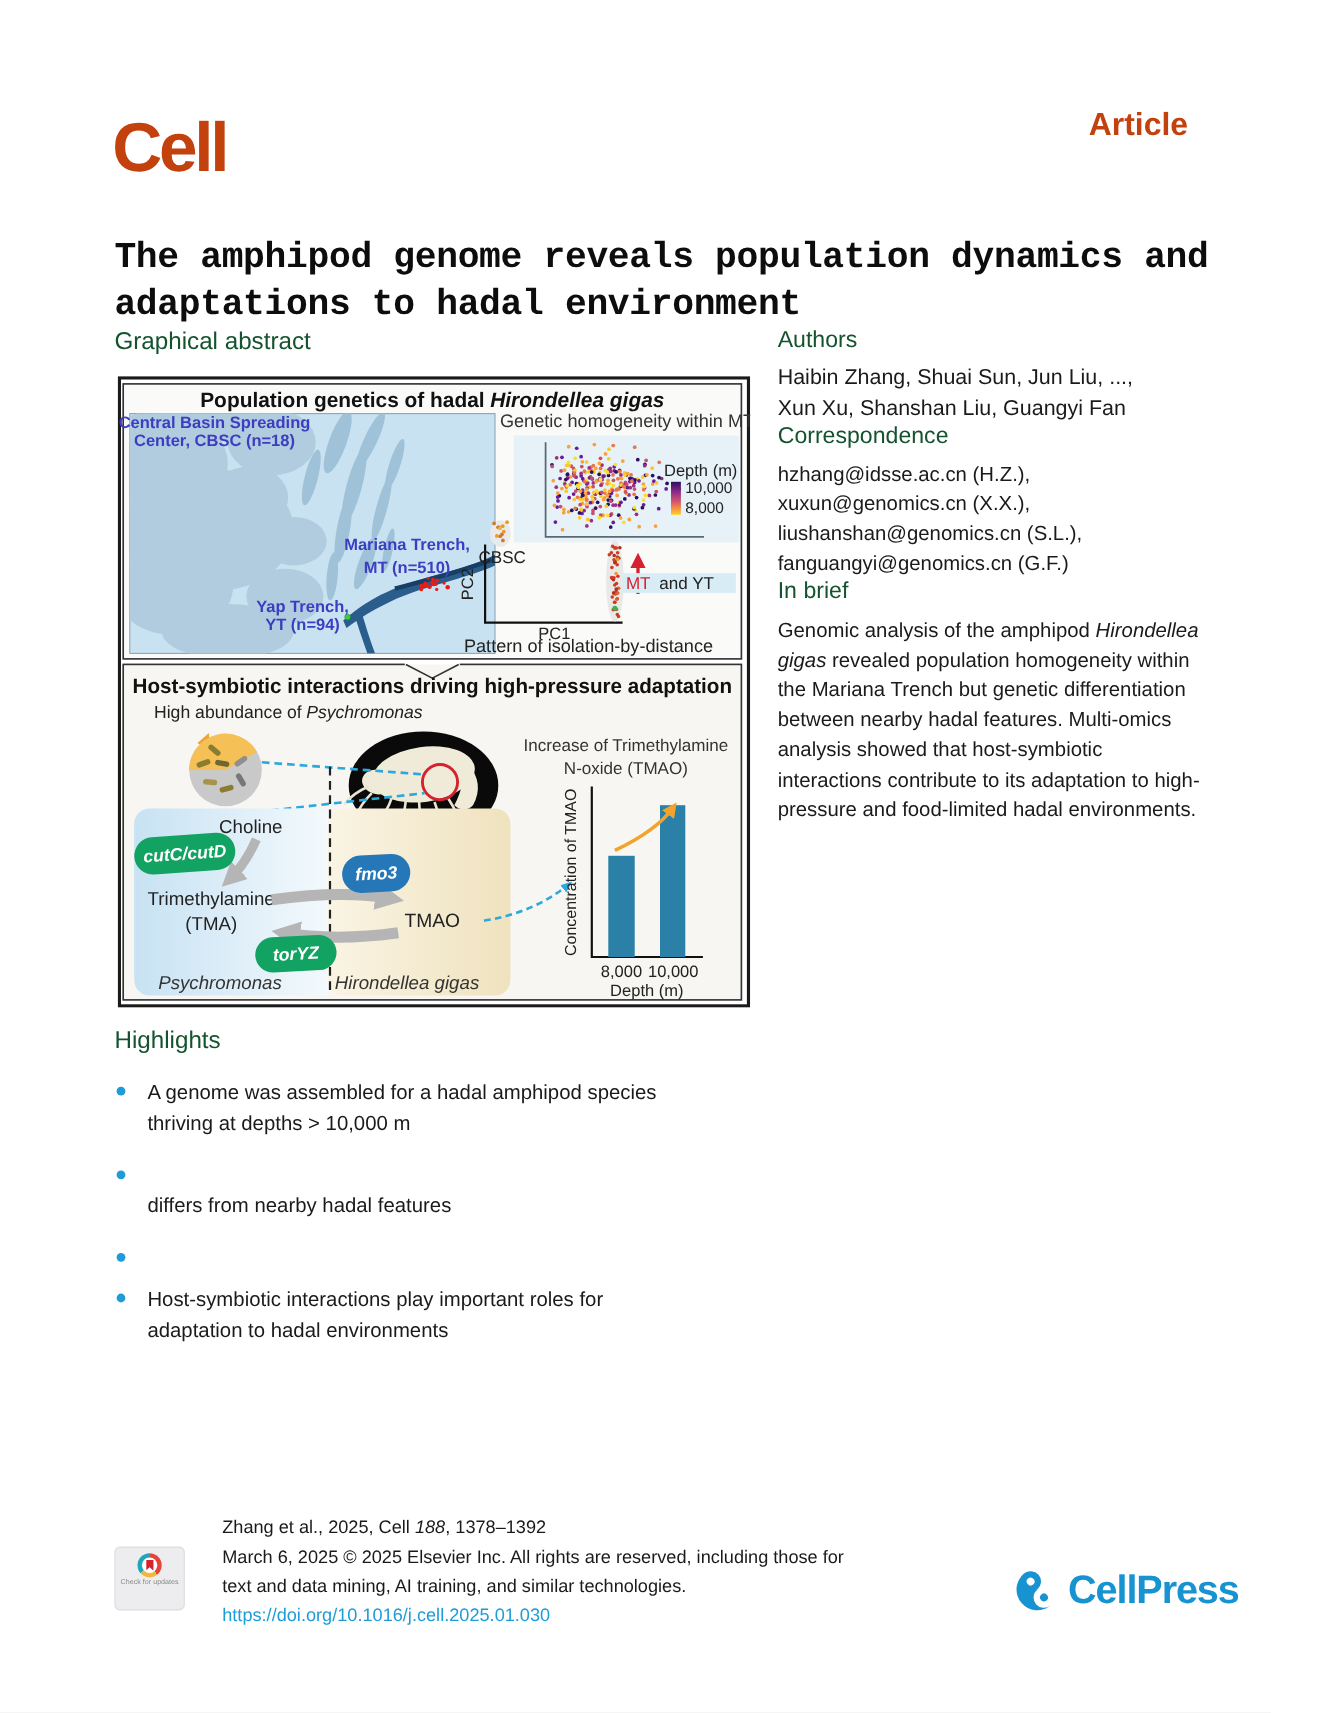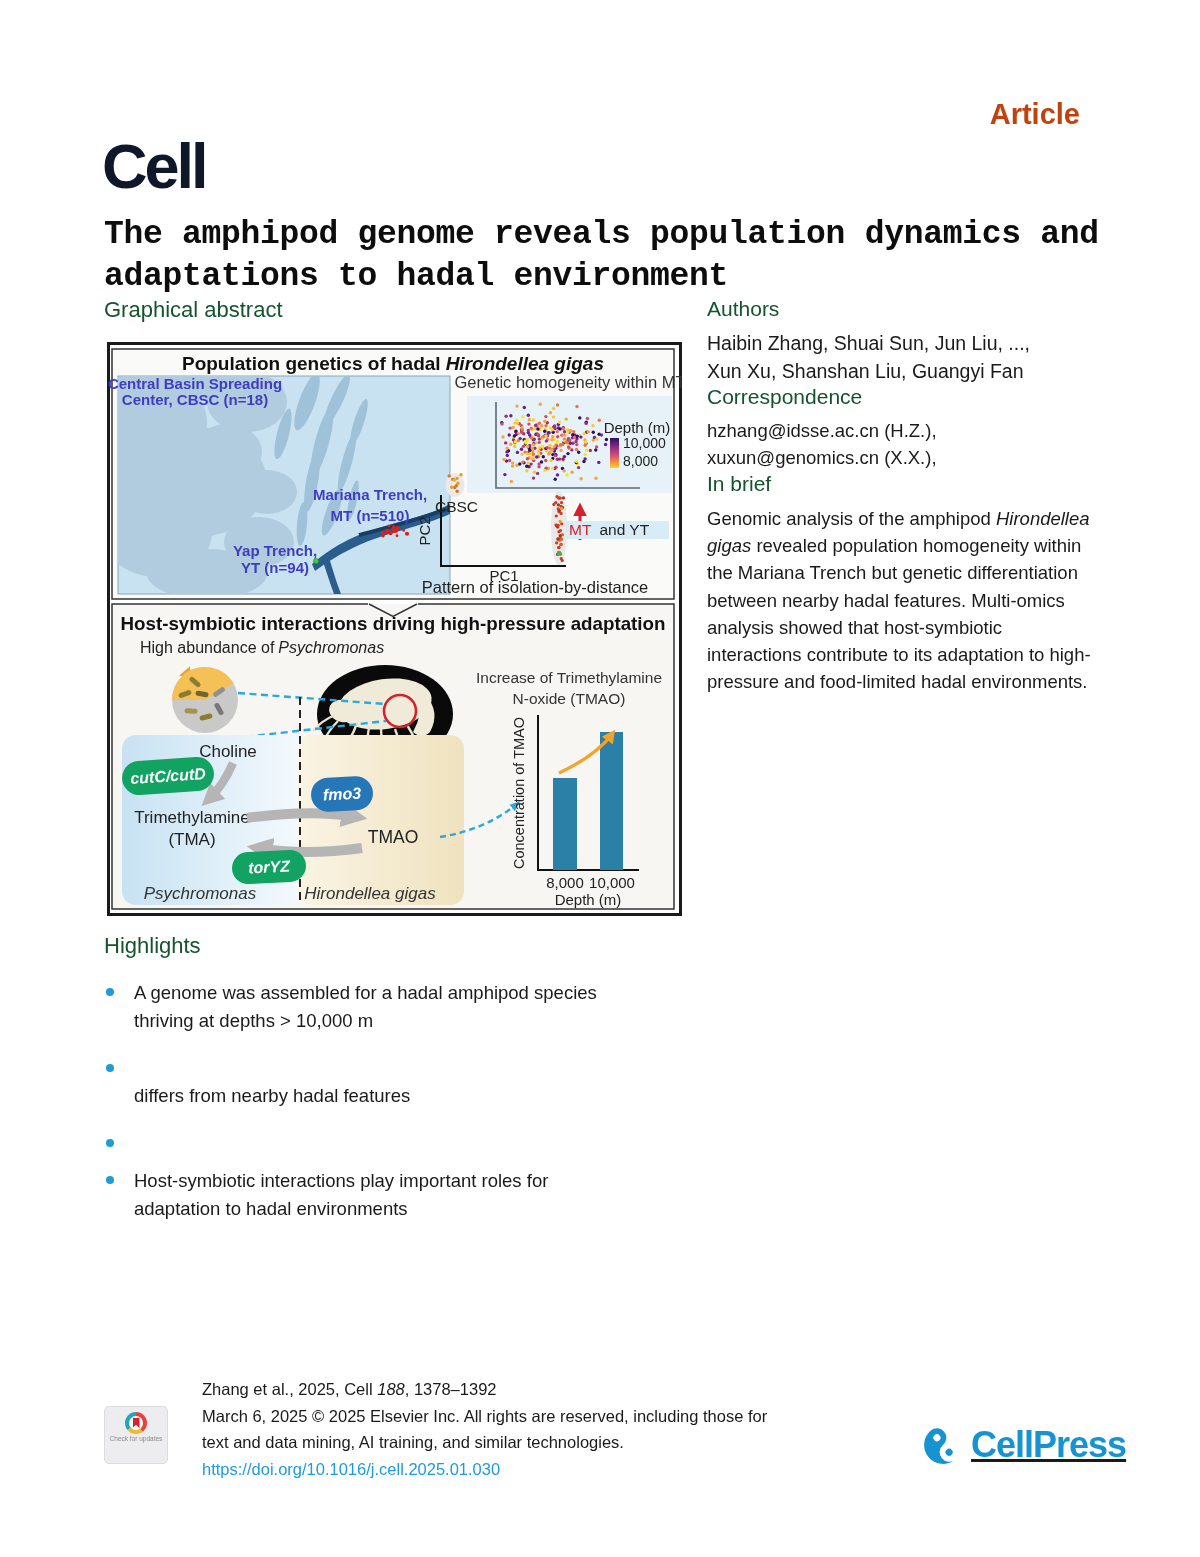--- a/index.html
+++ b/index.html
@@ -1,19 +1,19 @@
 <!DOCTYPE html>
 <html><head>
 <meta charset="utf-8">
 <style>
   html,body{margin:0;padding:0;background:#e9e9e9;}
   .page{position:relative;width:1200px;height:1557px;background:#ffffff;margin:0 auto;
         font-family:"Liberation Sans",sans-serif;color:#1a1a1a;overflow:hidden;}
   .cell-logo{position:absolute;left:102px;top:98px;font-size:63px;font-weight:bold;
-             letter-spacing:-3px;color:#0f172a;margin-top:32px;}
+             letter-spacing:-3px;color:#c2410c;}
   .article-type{position:absolute;right:120px;top:98px;font-size:29px;font-weight:bold;color:#c2410c;}
   .paper-title{position:absolute;left:104px;top:192px;width:1005px;font-size:33px;font-weight:bold;
                line-height:1.28;color:#0d0d0d;letter-spacing:-0.3px;font-family:Liberation Mono, monospace;}
   .blue-h{color:#14532d;font-size:22px;font-weight:normal;margin:0;}
   .ga-heading{position:absolute;left:104px;top:297px;}
   .figure-box{position:absolute;left:107px;top:342px;width:575px;height:574px;}
   .right-col{position:absolute;left:707px;top:297px;width:392px;}
   .right-col h3{margin:0 0 9px 0;font-size:21px;}
   .authors-text{font-size:19.5px;line-height:1.42;margin:0 0 0 0;}
   .block-gap{margin-top:30px;}
@@ -26,21 +26,21 @@
   .footer-text{position:absolute;left:202px;top:1376px;font-size:16.5px;line-height:1.62;}
   .doi-link{color:#1e9cd8;text-decoration:none;}
   .cfu{position:absolute;left:104px;top:1406px;width:62px;height:56px;background:#ededef;
        border:1px solid #dcdcde;border-radius:5px;text-align:center;cursor:pointer;}
   .cfu-ring{position:relative;width:22px;height:22px;margin:5px auto 1px auto;border-radius:50%;
             background:conic-gradient(#e5443c 0 140deg,#f2b63b 140deg 230deg,#20a6b8 230deg 360deg);}
   .cfu-ring::before{content:'';position:absolute;inset:4px;background:#fff;border-radius:50%;}
   .cfu-book{position:absolute;left:7.5px;top:6px;width:7px;height:10px;background:#d6212e;z-index:1;
             clip-path:polygon(0 0,100% 0,100% 100%,50% 68%,0 100%);}
   .cfu-text{font-size:6.5px;color:#8a8a8a;line-height:1.3;}
-  .cp-logo{position:absolute;left:922px;top:1424px;display:flex;align-items:center;text-decoration:underline;}
+  .cp-logo{position:absolute;left:922px;top:1424px;display:flex;align-items:center;}
   .cp-name{font-size:36px;font-weight:bold;color:#1793d2;letter-spacing:-1px;margin-left:7px;}
   svg text{font-family:"Liberation Sans",sans-serif;}
 </style>
 </head>
 <body>
 
 <div class="page">
 
   <div class="cell-logo">Cell</div>
   <div class="article-type">Article</div>
@@ -634,20 +634,22 @@
     <h3 class="blue-h">Authors</h3>
     <p class="authors-text">
       <span>Haibin Zhang, Shuai Sun, Jun Liu, ...,</span><br>
       <span>Xun Xu, Shanshan Liu, Guangyi Fan</span>
     </p>
 
     <h3 class="blue-h block-gap">Correspondence</h3>
     <div>
       <div class="email-line">hzhang@idsse.ac.cn (H.Z.),</div>
       <div class="email-line">xuxun@genomics.cn (X.X.),</div>
+      <div class="email-line">liushanshan@genomics.cn (S.L.),</div>
+      <div class="email-line">fanguangyi@genomics.cn (G.F.)</div>
     </div>
 
     <h3 class="blue-h block-gap">In brief</h3>
     <p class="inbrief-text">
       <span>Genomic analysis of the amphipod</span>
       <i>Hirondellea gigas</i>
       <span>revealed population homogeneity within the Mariana Trench but genetic differentiation between nearby hadal features. Multi-omics analysis showed that host-symbiotic interactions contribute to its adaptation to high-pressure and food-limited hadal environments.</span>
     </p>
   </div>
 

